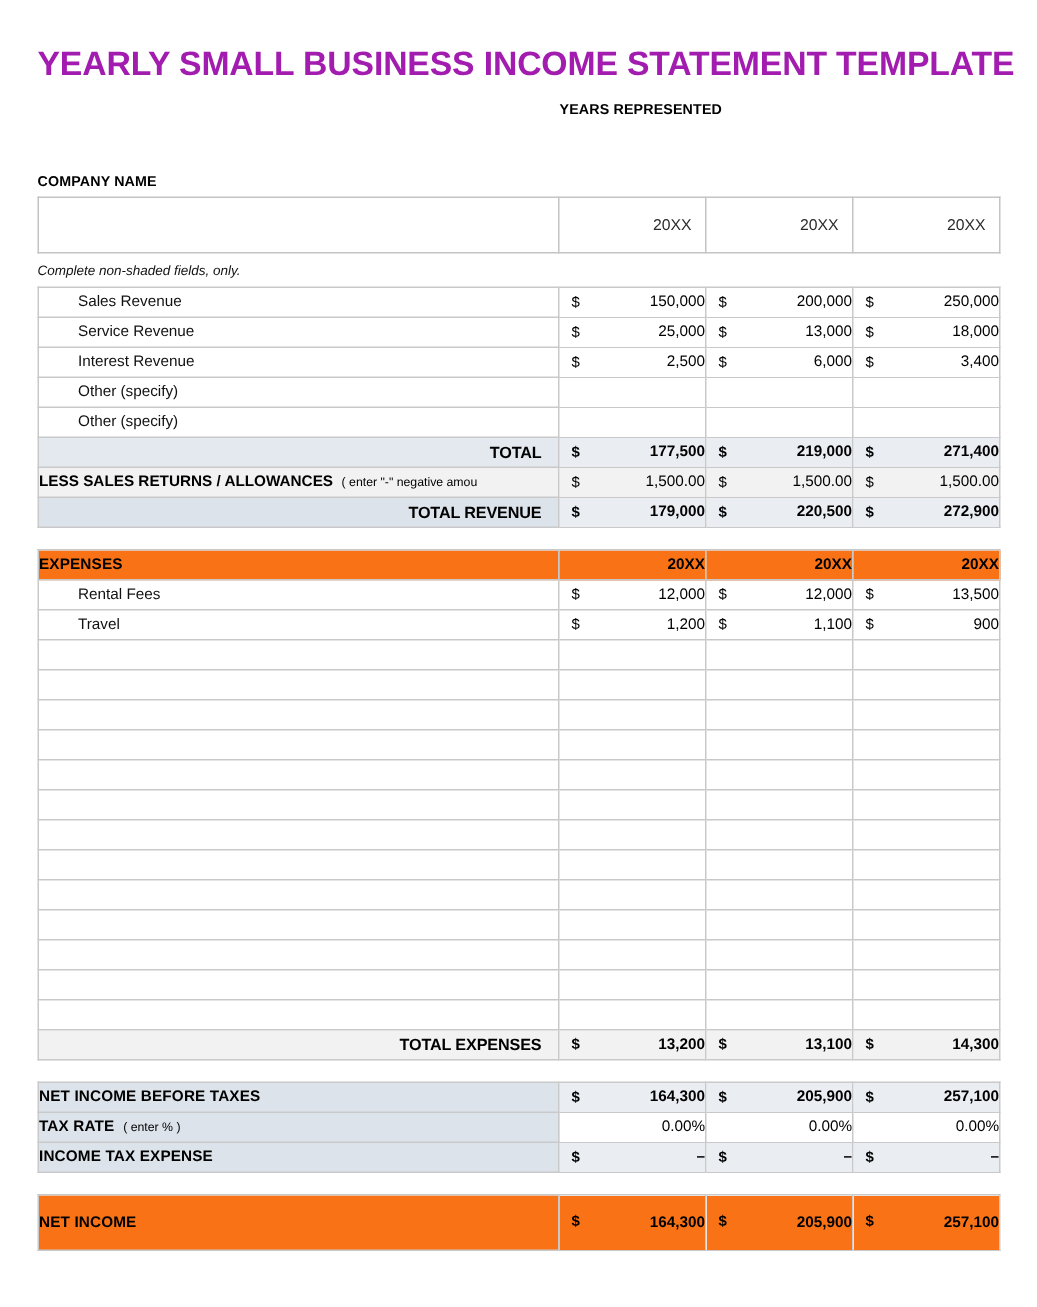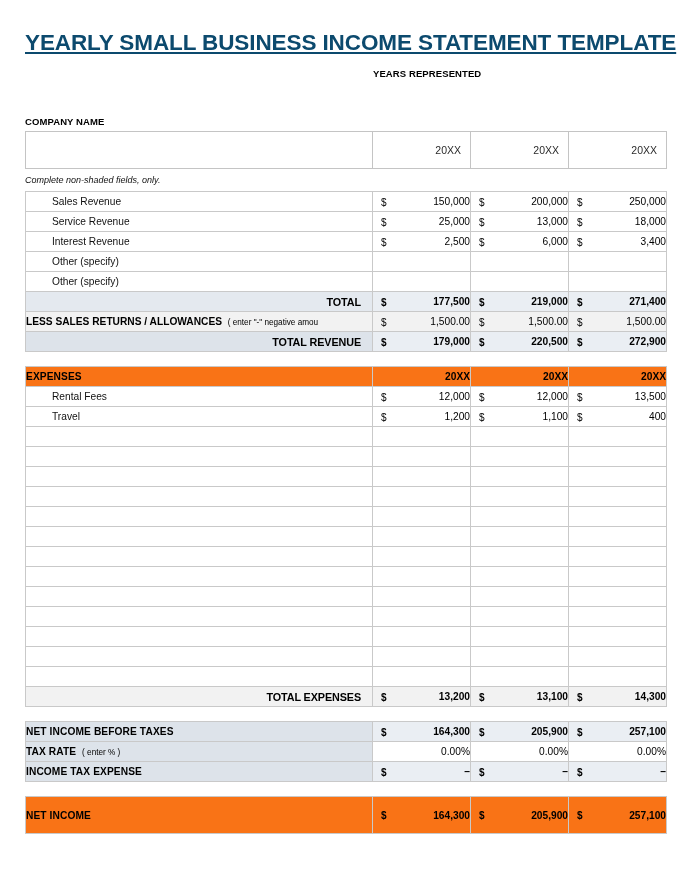--- a/index.html
+++ b/index.html
@@ -12,26 +12,25 @@
     font-family: "Liberation Sans", sans-serif;
     color: #000000;
     overflow: hidden;
   }
   .page { position: relative; width: 691px; height: 871px; padding: 0 25px; }
 
   
   .title {
     font-size: 22.5px;
     font-weight: bold;
-    color: #0c4a6e;
+    color: #a21caf;
     letter-spacing: -0.1px;
     padding-top: 30px;
     padding-bottom: 6px;
     white-space: nowrap;
-    text-decoration: underline;
   }
 
   
   .hdr-labels { display: flex; padding-top: 6px; }
   .hdr-label {
     font-size: 9.5px; font-weight: bold; letter-spacing: 0.1px;
     padding-bottom: 4px;
   }
   .hdr-label.company { width: 348px; margin-top: 48px; }
   .hdr-label.years { flex: 1; }
@@ -277,21 +276,21 @@
       <td class="money f-white">
             <span class="cur">$</span>
             <span class="amt">1,200</span>
           </td>
       <td class="money f-white">
             <span class="cur">$</span>
             <span class="amt">1,100</span>
           </td>
       <td class="money f-white">
             <span class="cur">$</span>
-            <span class="amt">400</span>
+            <span class="amt">900</span>
           </td>
     </tr>
 
     <tr>
           <td class="c-label indent f-white"></td>
           <td class="money f-white"></td>
           <td class="money f-white"></td>
           <td class="money f-white"></td>
         </tr>
     <tr>

